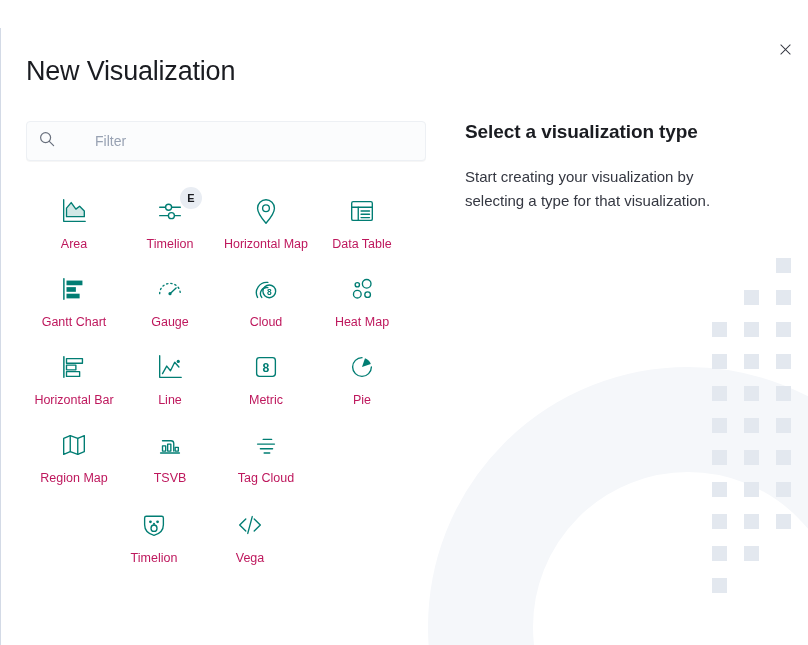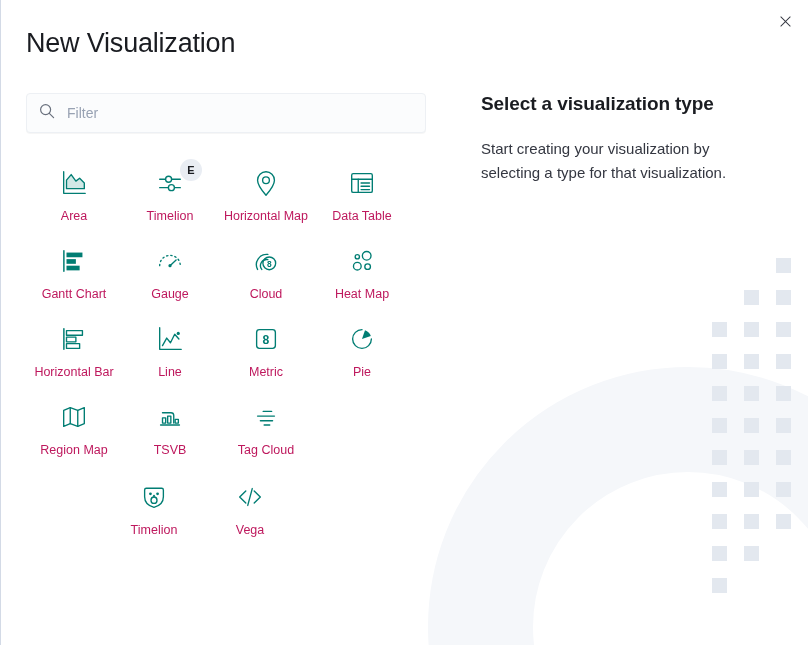--- a/index.html
+++ b/index.html
@@ -16,20 +16,21 @@
     color: #343741;
     position: relative;
   }
 
   .modal {
     position: absolute;
     inset: 0;
     background: #ffffff;
     border-left: 1px solid #D3DAE6;
     overflow: hidden;
+    margin-top: 28px;
   }
 
   
   .deco {
     position: absolute;
     right: 0;
     bottom: 0;
     width: 260px;
     height: 260px;
     pointer-events: none;
@@ -96,36 +97,37 @@
 
   .left-col {
     position: absolute;
     left: 25px;
     top: 93px;
     width: 400px;
   }
 
   .right-col {
     position: absolute;
-    left: 480px;
+    left: 464px;
     top: 93px;
     width: 300px;
   }
 
   
   .filter-field {
     position: relative;
     width: 400px;
     height: 40px;
     background: #FBFCFD;
     border: 1px solid #EDF0F4;
     border-radius: 4px;
     display: flex;
     align-items: center;
     box-shadow: 0 1px 0 0 rgba(0,0,0,0.035);
+    padding-left: 28px;
   }
   .filter-field .search-ico {
     position: absolute;
     left: 12px;
     top: 50%;
     transform: translateY(-50%);
     display: block;
   }
   .filter-input {
     width: 100%;

